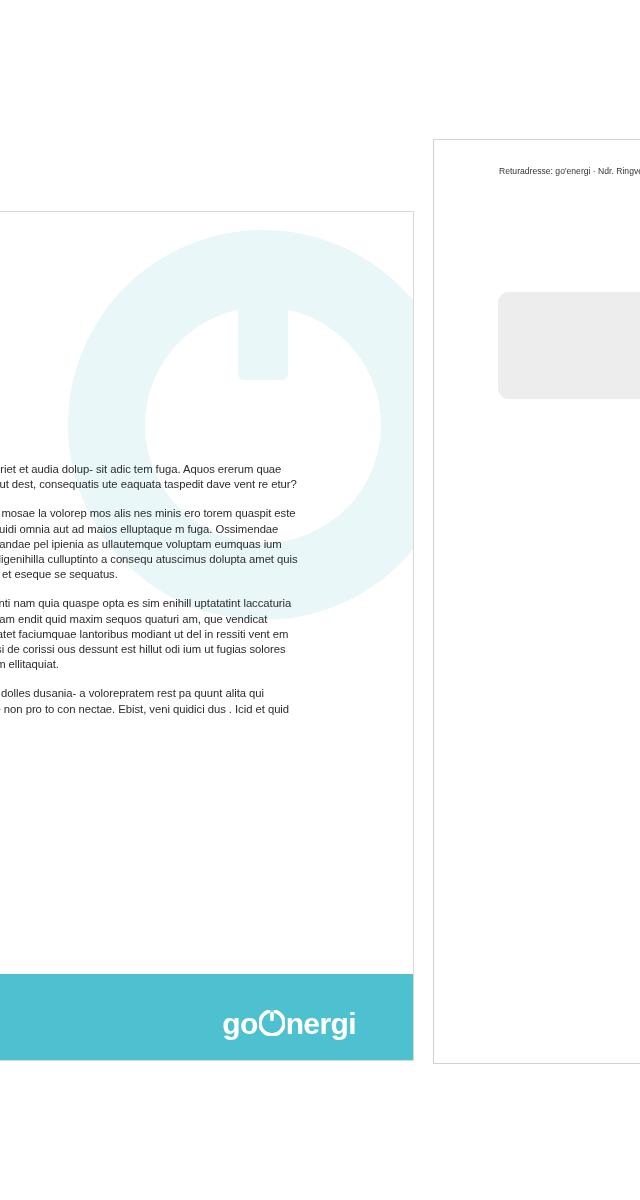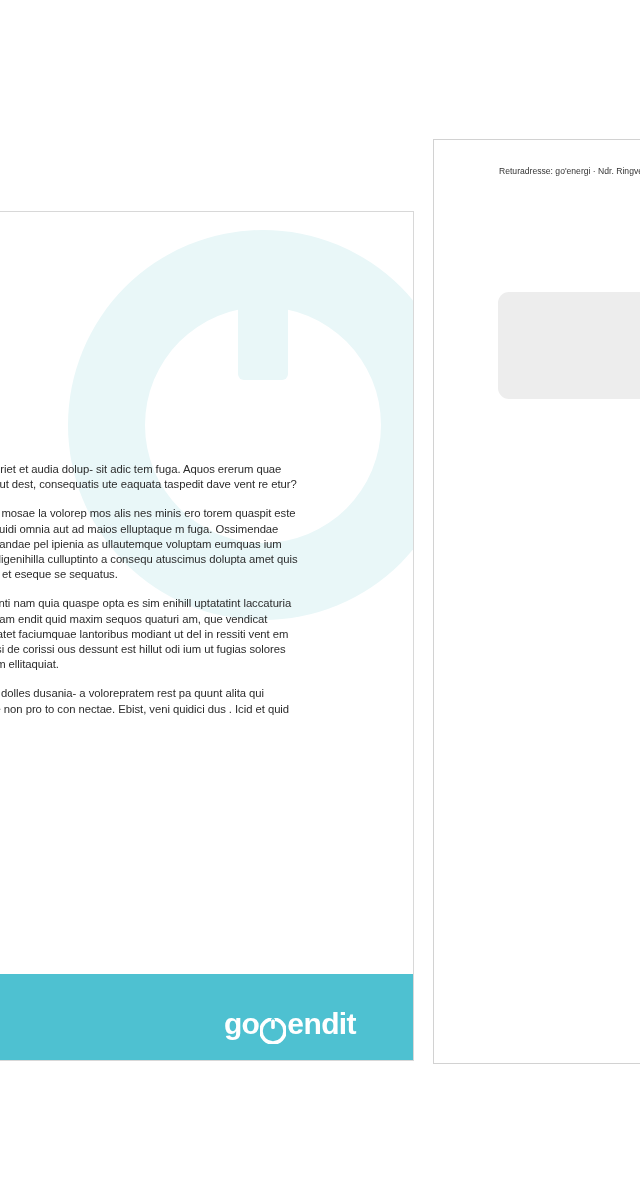--- a/index.html
+++ b/index.html
@@ -64,21 +64,21 @@
   }
   #footer-logo {
     position: absolute;
     right: 57px;
     top: 33px;
     font-size: 30px;
     letter-spacing: -0.6px;
     font-weight: bold;
     color: #ffffff;
     display: flex;
-    align-items: flex-end;
+    align-items: flex-start;
   }
   #footer-logo .logo-mark {
     display: inline-block;
     width: 26px;
     height: 26px;
     margin: 0 1px 0 1px;
     position: relative;
     top: 2px;
   }
 
@@ -136,21 +136,21 @@
 
     <div id="footer-logo">
       <span>go</span>
       <span class="logo-mark">
         <svg viewBox="0 0 26 26" width="26" height="26" aria-hidden="true">
           <circle cx="13" cy="13" r="12" fill="none" stroke="#ffffff" stroke-width="3.6"></circle>
           <rect x="11.1" y="0" width="3.8" height="11" rx="1.6" fill="#4ec1d1"></rect>
           <rect x="11.2" y="1.5" width="3.6" height="9.5" rx="1.6" fill="#ffffff"></rect>
         </svg>
       </span>
-      <span>endit</span>
+      <span>nergi</span>
     </div>
   </div>
 </div>
 
 <div id="page-back">
   <div id="return-address">Returadresse: go'energi · Ndr. Ringvej 4</div>
   <div id="address-window"></div>
 </div>
 
 </body></html>

